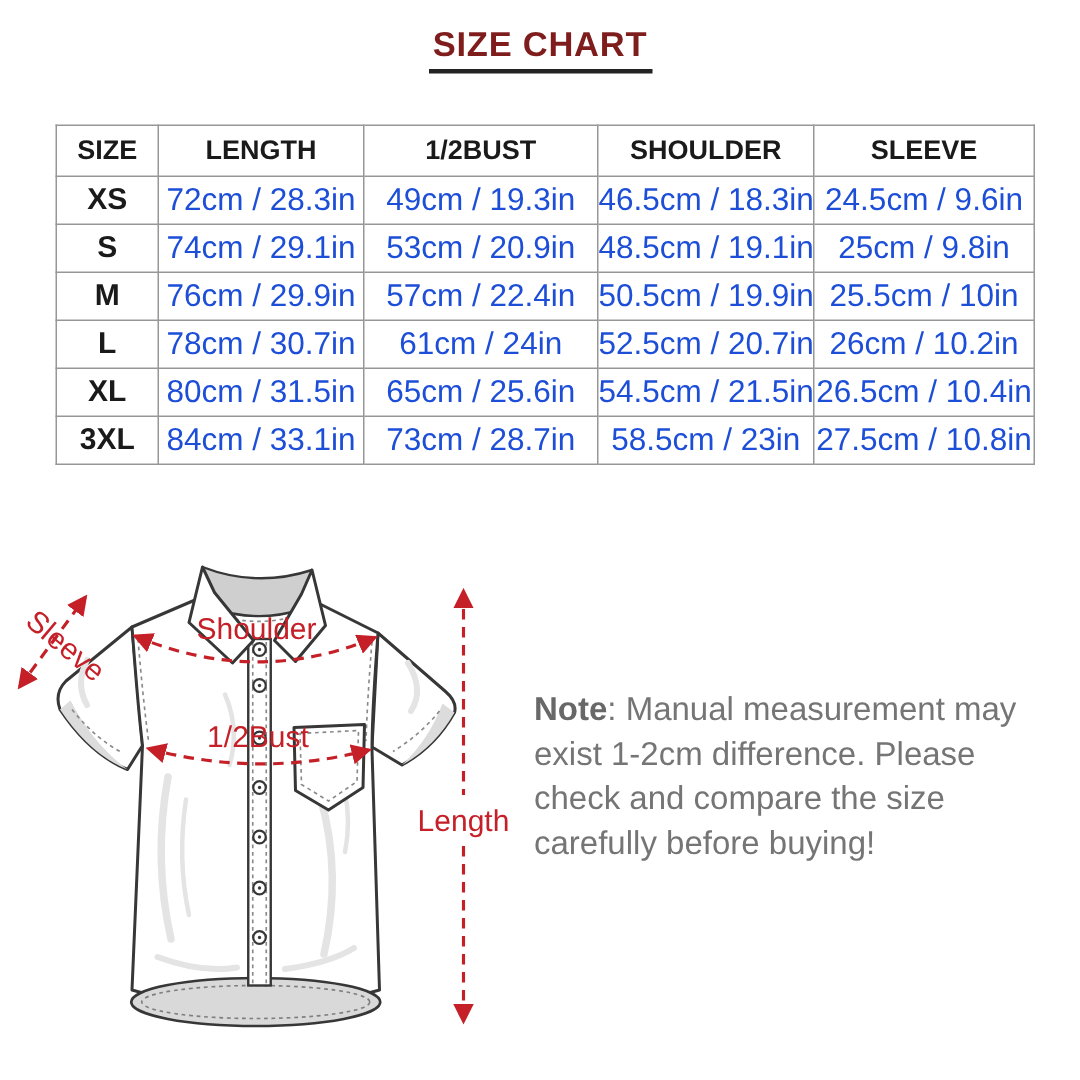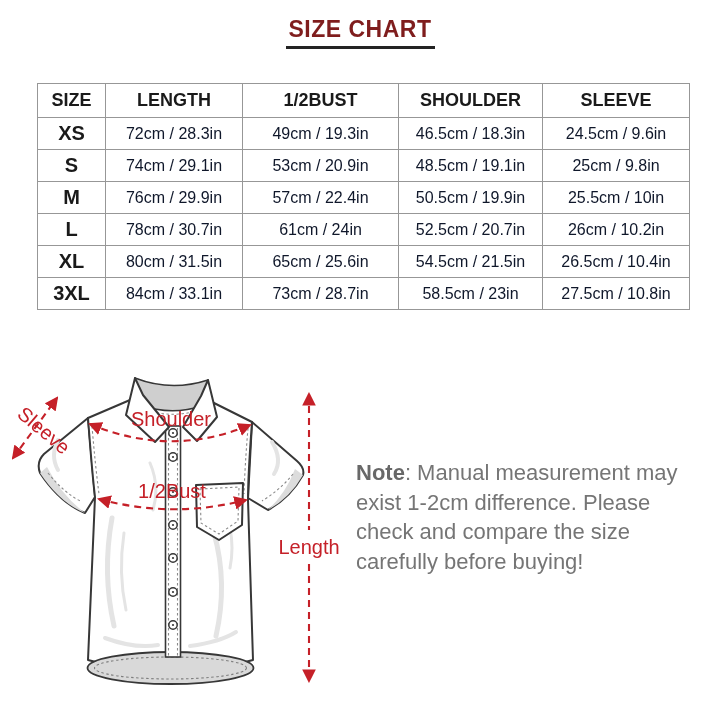--- a/index.html
+++ b/index.html
@@ -16,21 +16,21 @@
   
   table.size-table{
     position:absolute;left:37px;top:63px;width:652px;
     border-collapse:collapse;table-layout:fixed;background:#ffffff;margin-top:20px;
   }
   .size-table th,.size-table td{
     border:1px solid #979797;text-align:center;vertical-align:middle;
     padding:0;overflow:hidden;white-space:nowrap;
   }
   .size-table th{height:33px;font-size:18px;font-weight:bold;color:#1a1a1a;}
-  .size-table td{height:31px;font-size:16px;color:#0f172a;}
+  .size-table td{height:31px;font-size:21px;color:#1d4ed8;}
   .size-table td.size-cell{font-weight:bold;font-size:20px;color:#1a1a1a;}
   
   svg.diagram{position:absolute;left:0;top:368px;}
   .outline{fill:#ffffff;stroke:#373737;stroke-width:2;stroke-linejoin:round;}
   .grayfill{fill:#cfcfcf;stroke:#373737;stroke-width:1.6;stroke-linejoin:round;}
   .wrinkle{fill:none;stroke:#e4e4e4;stroke-linecap:round;}
   .stitch{fill:none;stroke:#8a8a8a;stroke-width:1.1;stroke-dasharray:2.5 2.5;}
   .anno{fill:none;stroke:#c52028;stroke-width:2.1;stroke-dasharray:7 5;}
   .anno-text{fill:#c52028;font-family:"Liberation Sans",sans-serif;font-size:20px;}
   

